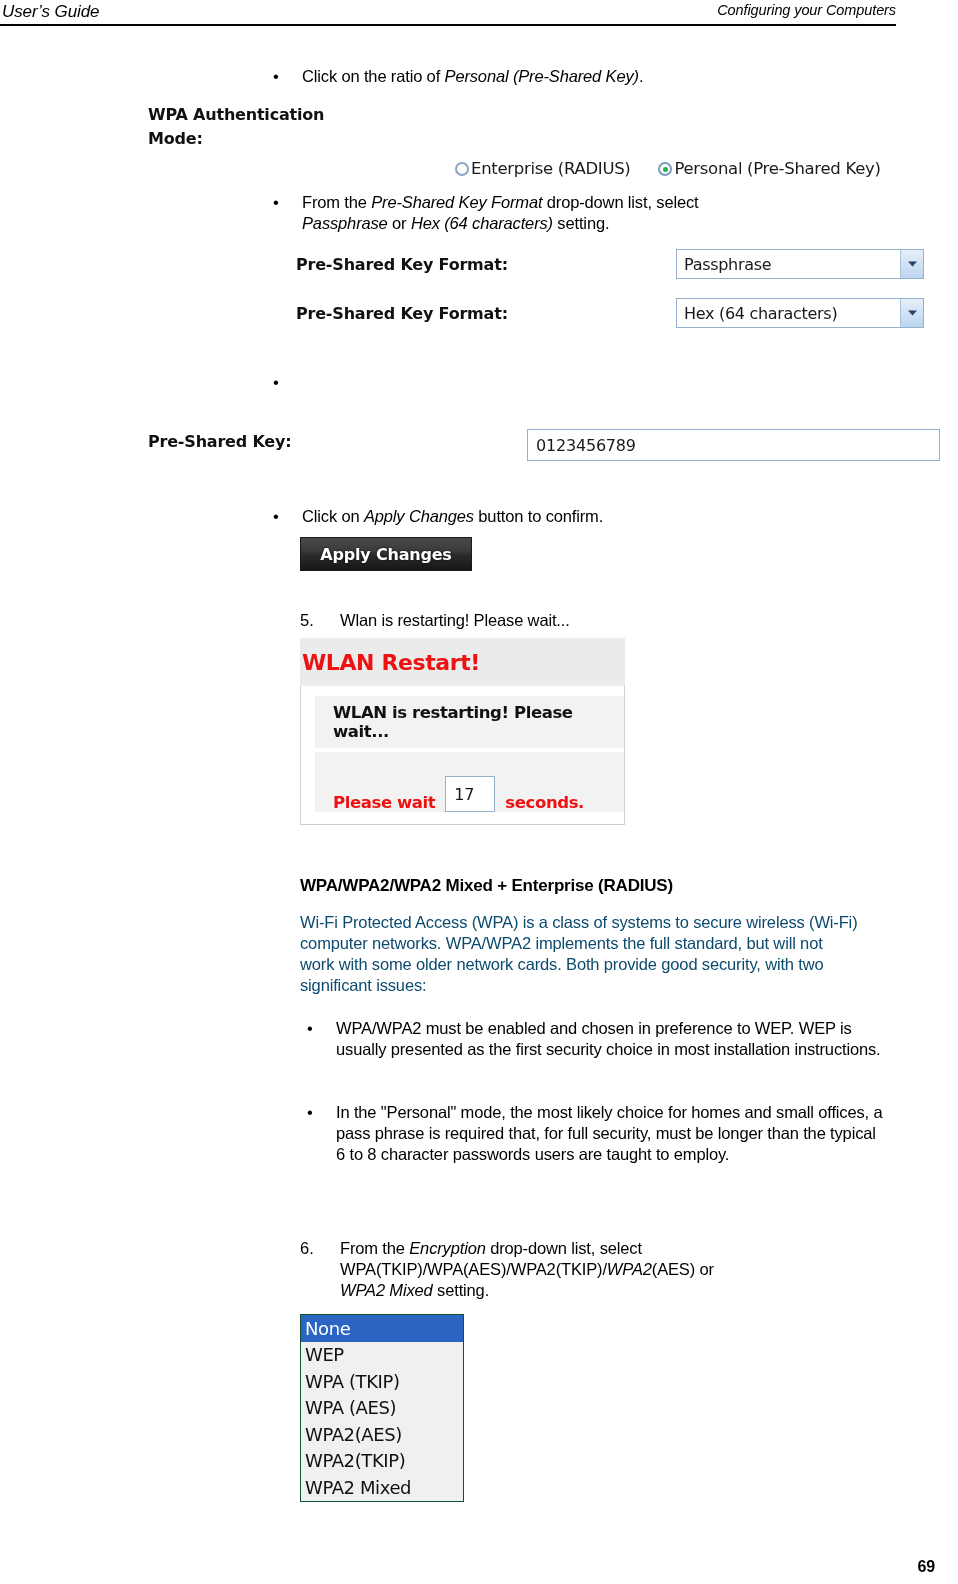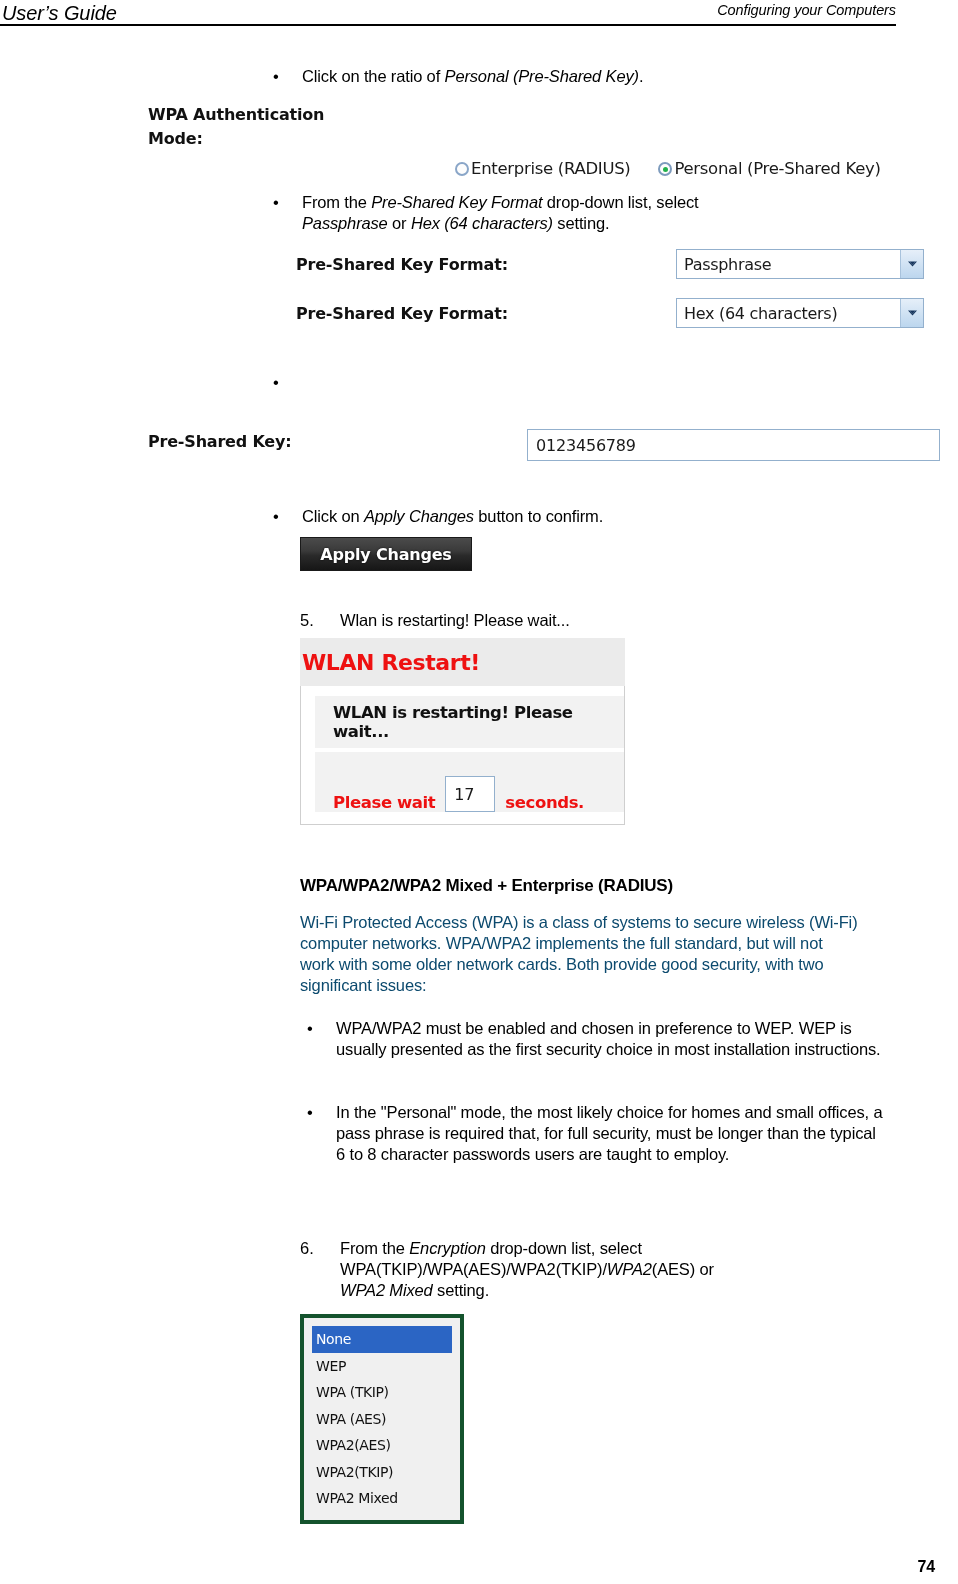--- a/index.html
+++ b/index.html
@@ -22,21 +22,21 @@
     top: 0px;
     left: 0px;
     width: 958px;
     height: 30px;
   }
   .hdr-left {
     position: absolute;
     left: 2px;
     top: 2px;
     font-style: italic;
-    font-size: 20px;
+    font-size: 17px;
     letter-spacing: -0.1px;
     white-space: nowrap;
   }
   .hdr-right {
     position: absolute;
     right: 62px;
     top: 2px;
     font-style: italic;
     font-size: 14.5px;
     letter-spacing: -0.1px;
@@ -281,25 +281,25 @@
     font-size: 17px;
     font-weight: bold;
     letter-spacing: -0.2px;
     line-height: 21px;
   }
 
   
   .listbox {
     position: absolute;
     box-sizing: border-box;
-    border: 4px solid #14532d;
+    border: 1px solid #14532d;
     background: #f0f0f0;
-    padding: 8px;
-    font-family: "DejaVu Sans", sans-serif;
-    font-size: 14px;
+    padding: 0;
+    font-family: "DejaVu Sans", sans-serif;
+    font-size: 18px;
     letter-spacing: -0.4px;
   }
   .listbox .opt {
     box-sizing: border-box;
     height: 26.5px;
     display: flex;
     align-items: center;
     padding-left: 4px;
     color: #111111;
     white-space: nowrap;
@@ -427,13 +427,13 @@
 <div class="listbox" style="left:300px; top:1314px; width:164px;">
   <div class="opt selected">None</div>
   <div class="opt">WEP</div>
   <div class="opt">WPA (TKIP)</div>
   <div class="opt">WPA (AES)</div>
   <div class="opt">WPA2(AES)</div>
   <div class="opt">WPA2(TKIP)</div>
   <div class="opt">WPA2 Mixed</div>
 </div>
 
-<div class="page-number">74</div>
+<div class="page-number">69</div>
 
 </body></html>

